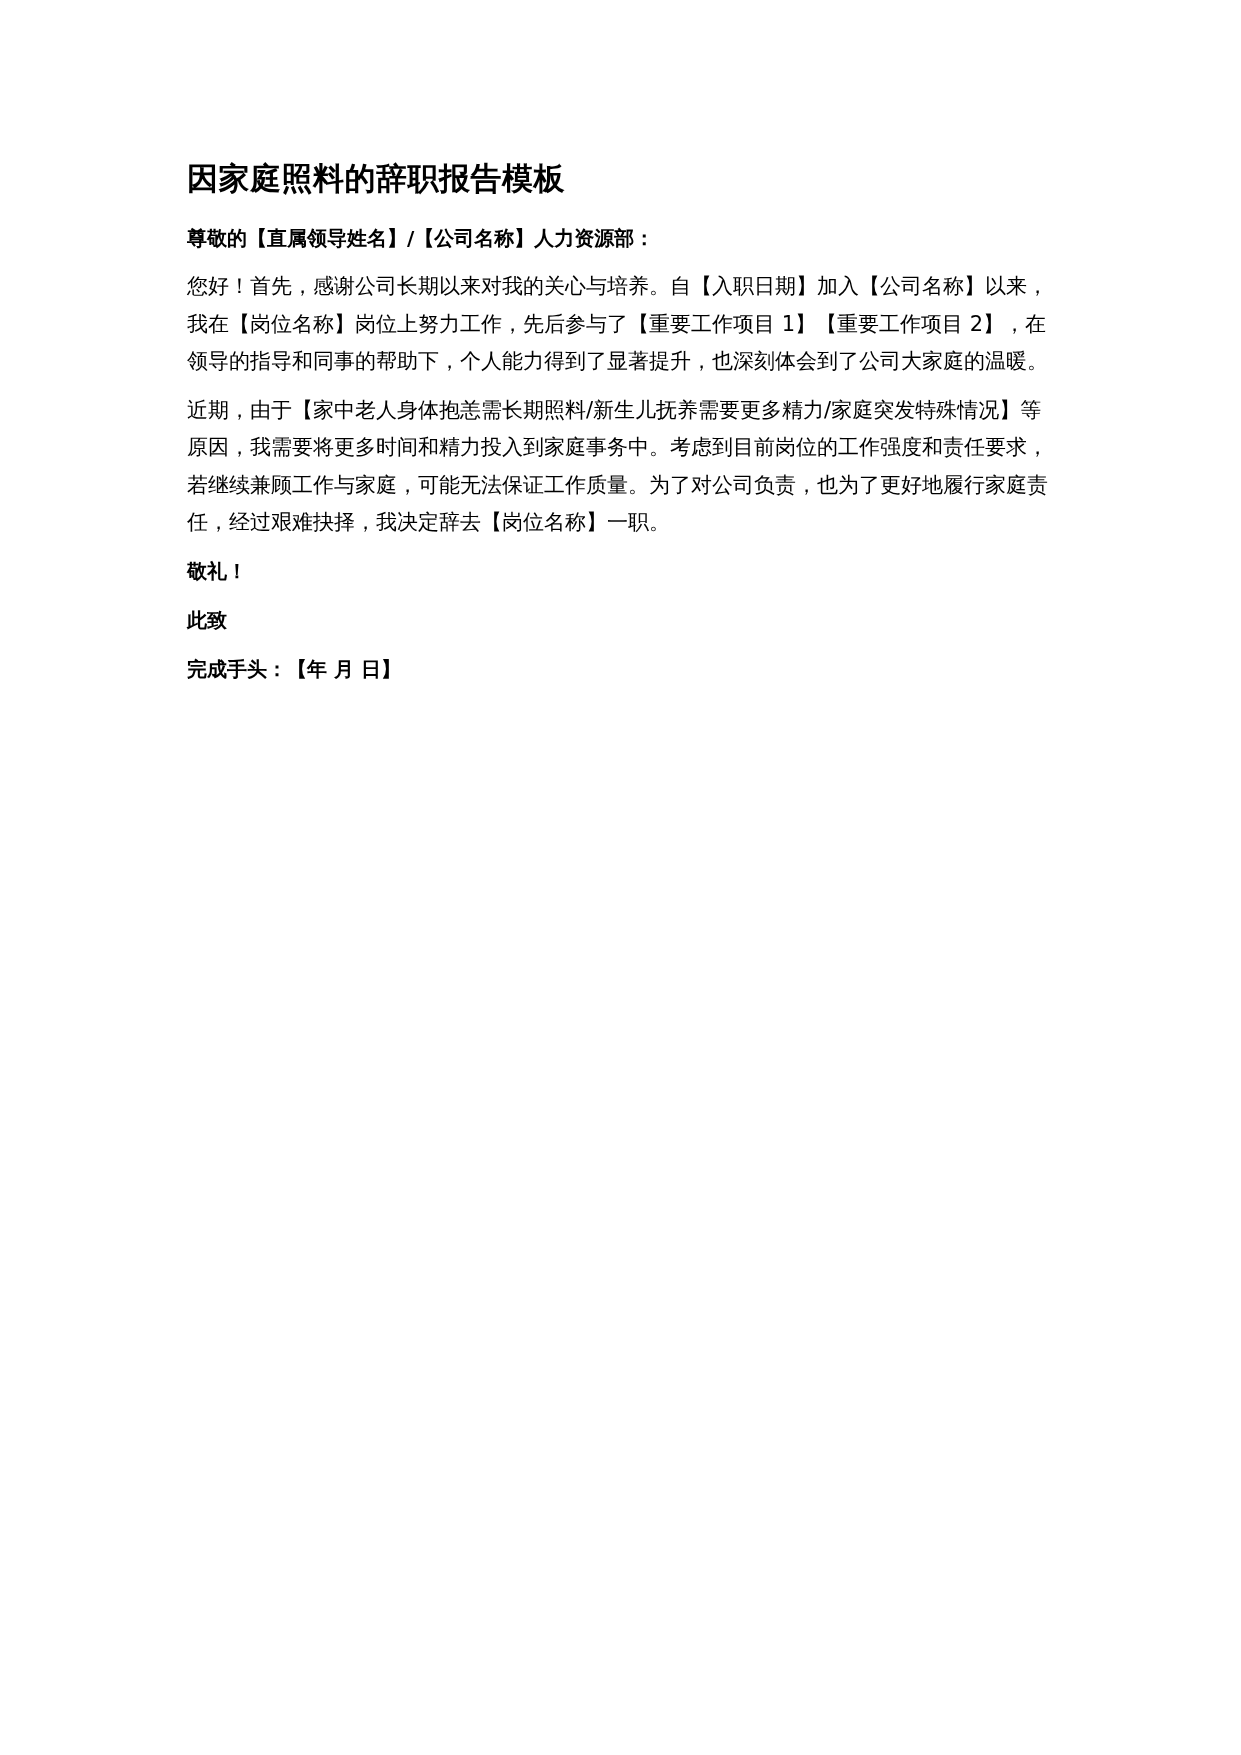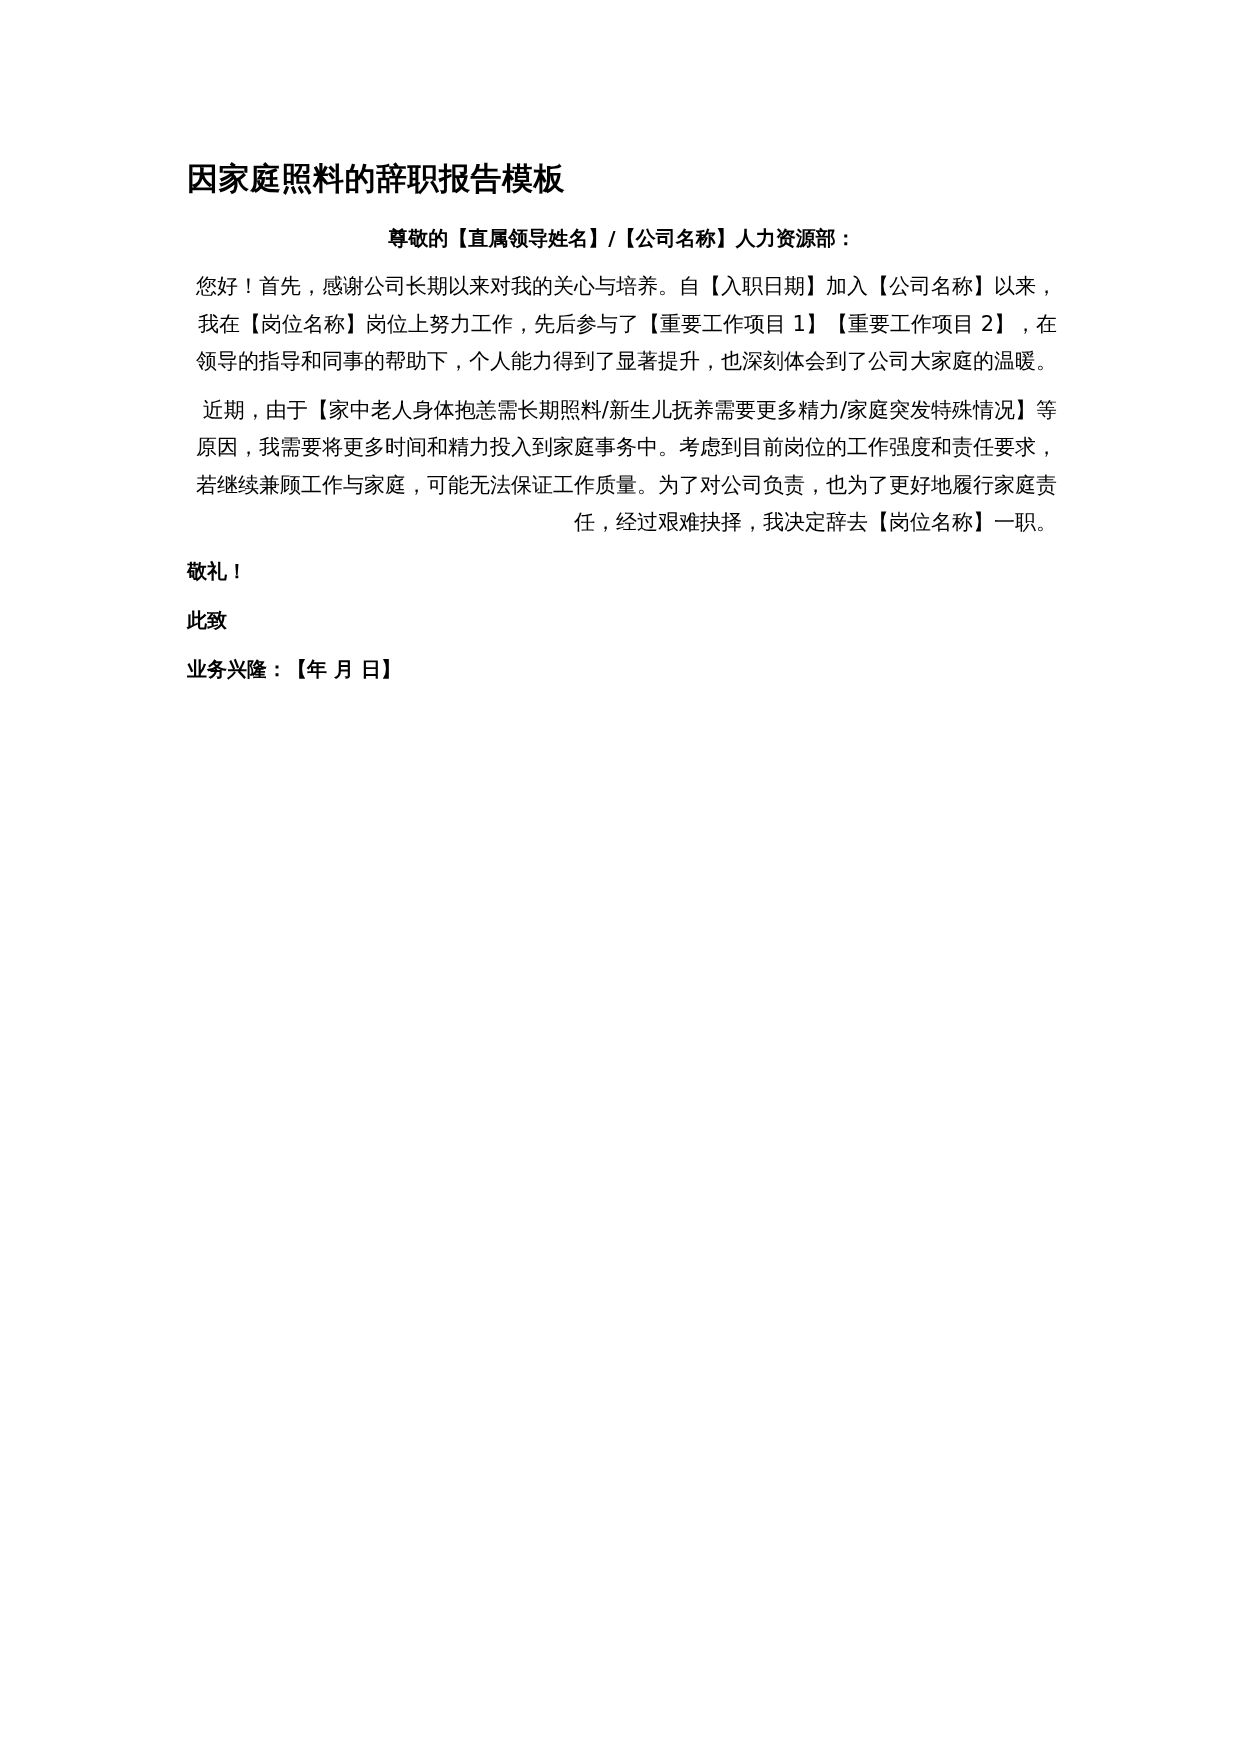--- a/index.html
+++ b/index.html
@@ -26,40 +26,39 @@
     font-weight: bold;
     line-height: 48px;
     margin: 0 0 18px 0;
     letter-spacing: 0.5px;
   }
   .salutation {
     font-size: 20px;
     font-weight: bold;
     line-height: 36px;
     margin: 0 0 12px 0;
-    text-align: center;
   }
   .para {
     font-size: 21px;
     line-height: 37.5px;
     margin: 0 0 11px 0;
-    text-align: right;
+    text-align: left;
     word-break: break-all;
   }
   .closing {
     font-size: 20px;
     font-weight: bold;
     line-height: 36px;
     margin: 0 0 13px 0;
   }
 </style>
 </head>
 <body>
 
 <div class="page">
   <div class="title">因家庭照料的辞职报告模板</div>
   <div class="salutation">尊敬的【直属领导姓名】/【公司名称】人力资源部：</div>
   <div class="para">您好！首先，感谢公司长期以来对我的关心与培养。自【入职日期】加入【公司名称】以来，我在【岗位名称】岗位上努力工作，先后参与了【重要工作项目 1】【重要工作项目 2】，在领导的指导和同事的帮助下，个人能力得到了显著提升，也深刻体会到了公司大家庭的温暖。</div>
   <div class="para">近期，由于【家中老人身体抱恙需长期照料/新生儿抚养需要更多精力/家庭突发特殊情况】等原因，我需要将更多时间和精力投入到家庭事务中。考虑到目前岗位的工作强度和责任要求，若继续兼顾工作与家庭，可能无法保证工作质量。为了对公司负责，也为了更好地履行家庭责任，经过艰难抉择，我决定辞去【岗位名称】一职。</div>
   <div class="closing">敬礼！</div>
   <div class="closing">此致</div>
-  <div class="closing">业务兴隆：【年 月 日】</div>
+  <div class="closing">完成手头：【年 月 日】</div>
 </div>
 
 </body></html>

